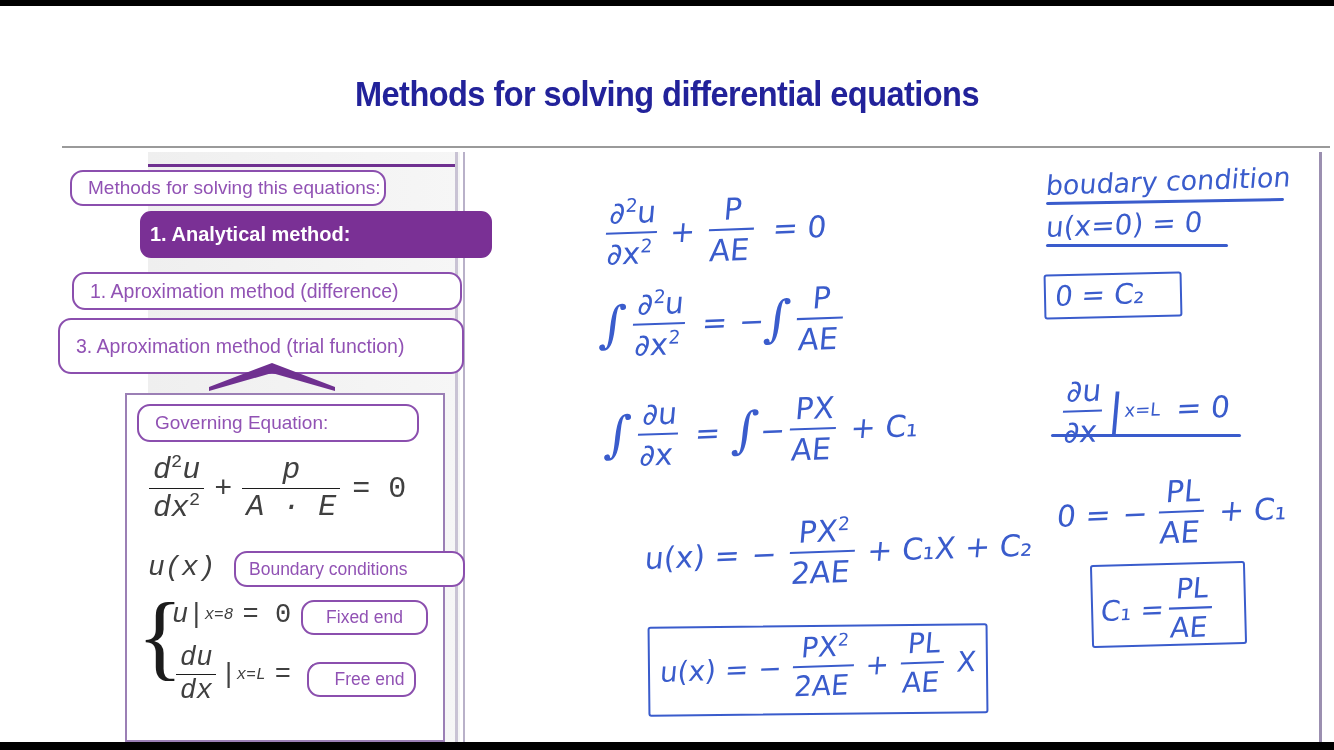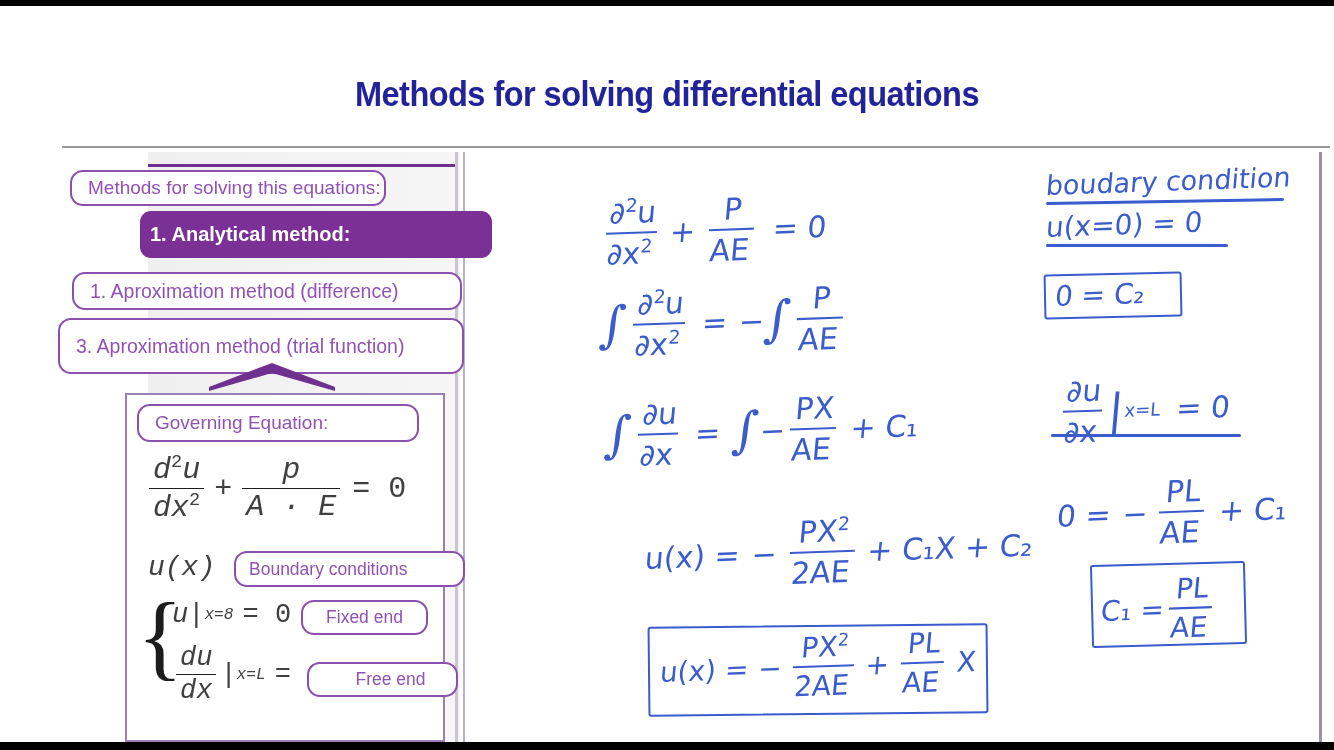--- a/index.html
+++ b/index.html
@@ -192,21 +192,21 @@
     left: 301px; top: 600px; width: 127px; height: 35px;
     font-size: 17.5px; padding-left: 0; justify-content: center;
   }
   #bc2 {
     position: absolute;
     left: 172px; top: 643px;
     font-size: 27px;
     display: flex; align-items: center;
   }
   #pill-free {
-    left: 307px; top: 662px; width: 151px; height: 35px;
+    left: 307px; top: 662px; width: 109px; height: 35px;
     font-size: 17.5px; padding-left: 16px; justify-content: center;
   }
 
   
   .ink {
     position: absolute;
     color: #3a5ccc;
     font-family: "DejaVu Sans", sans-serif;
     white-space: nowrap;
   }

